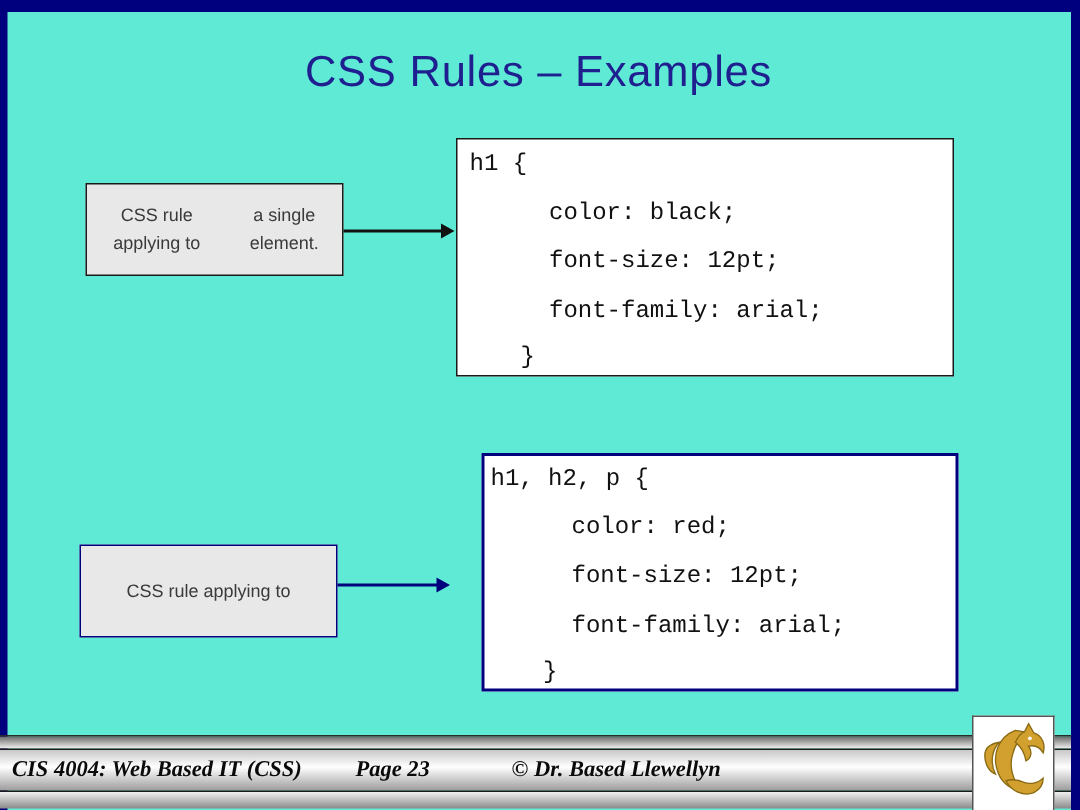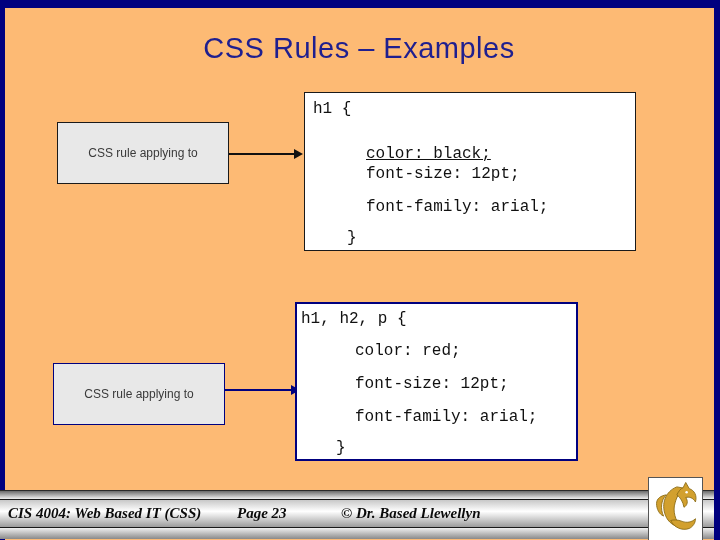--- a/index.html
+++ b/index.html
@@ -6,21 +6,21 @@
   html, body { width: 720px; height: 540px; }
   body {
     position: relative;
     background: #00007F;
     font-family: "Liberation Sans", sans-serif;
     overflow: hidden;
   }
   .slide-content {
     position: absolute;
     top: 8px; left: 5px; right: 6px; bottom: 0;
-    background: #fdba74;
+    background: #5eead4;
   }
   .slide-title {
     position: absolute;
     top: 24px; left: 0; width: 708px;
     text-align: center;
     font-size: 29px;
     font-weight: 400;
     color: #1F1F8F;
     letter-spacing: 0.5px;
   }
@@ -55,24 +55,24 @@
   .arrow-2 .head { border-left: 9px solid #00007F; }
   
   .code-box {
     position: absolute;
     background: #FFFFFF;
     font-family: "Liberation Mono", "DejaVu Sans Mono", monospace;
     font-size: 16px;
     color: #111;
   }
   .code-box-1 { left: 299px; top: 84px;  width: 332px; height: 159px; border: 1px solid #1a1a1a; }
-  .code-box-2 { left: 290px; top: 294px; width: 283px; height: 159px; border: 2px solid #00007F; }
+  .code-box-2 { left: 316px; top: 294px; width: 318px; height: 159px; border: 2px solid #00007F; }
   .code-line { position: absolute; white-space: pre; }
   .code-box-1 .l0 { top: 7px;   left: 8px;  }
-  .code-box-1 .l1 { top: 52px;  left: 61px; text-decoration: underline; }
+  .code-box-1 .l1 { top: 40px;  left: 61px; }
   .code-box-1 .l2 { top: 72px;  left: 61px; }
   .code-box-1 .l3 { top: 105px; left: 61px; }
   .code-box-1 .l4 { top: 136px; left: 42px; }
   .code-box-2 .l0 { top: 6px;   left: 4px;  }
   .code-box-2 .l1 { top: 38px;  left: 58px; }
   .code-box-2 .l2 { top: 71px;  left: 58px; }
   .code-box-2 .l3 { top: 104px; left: 58px; }
   .code-box-2 .l4 { top: 135px; left: 39px; }
   
   .footer {
@@ -126,20 +126,21 @@
 </style>
 </head>
 <body>
 
 <div class="slide-content">
 
   <h1 class="slide-title">CSS Rules – Examples</h1>
 
   <div class="callout callout-1">
     <span>CSS rule applying to</span>
+    <span>a single element.</span>
   </div>
 
   <div class="arrow arrow-1">
     <span class="head"></span>
   </div>
 
   <div class="code-box code-box-1">
     <span class="code-line l0">h1 {</span>
     <span class="code-line l1">color: black;</span>
     <span class="code-line l2">font-size: 12pt;</span>

